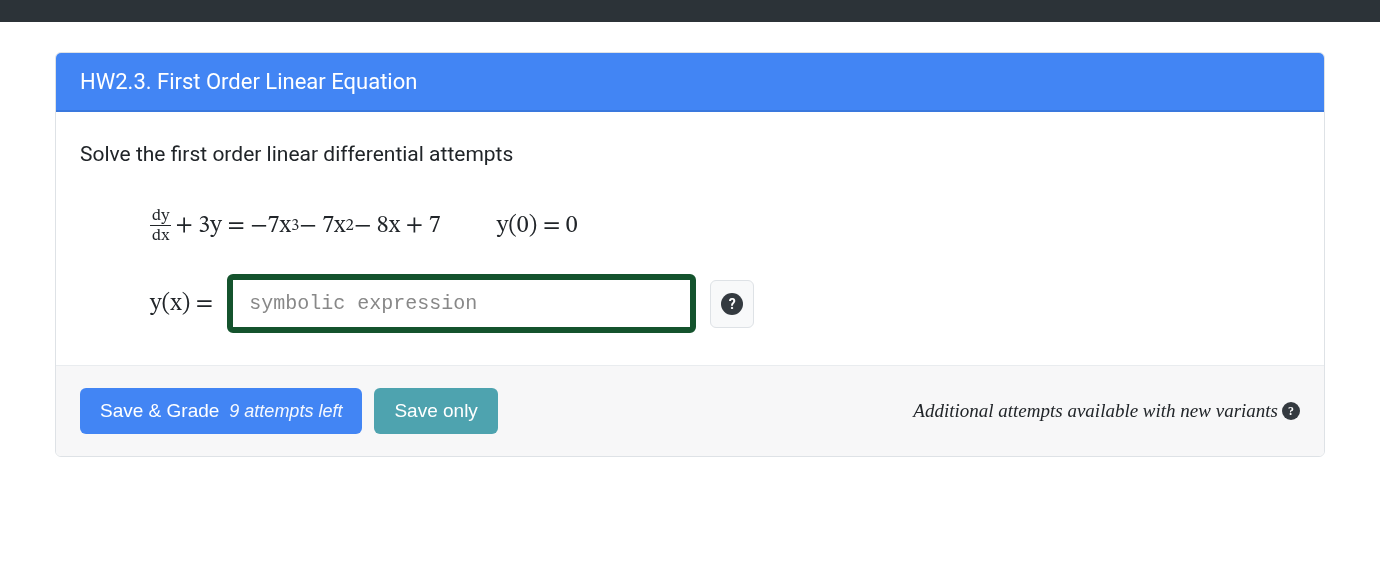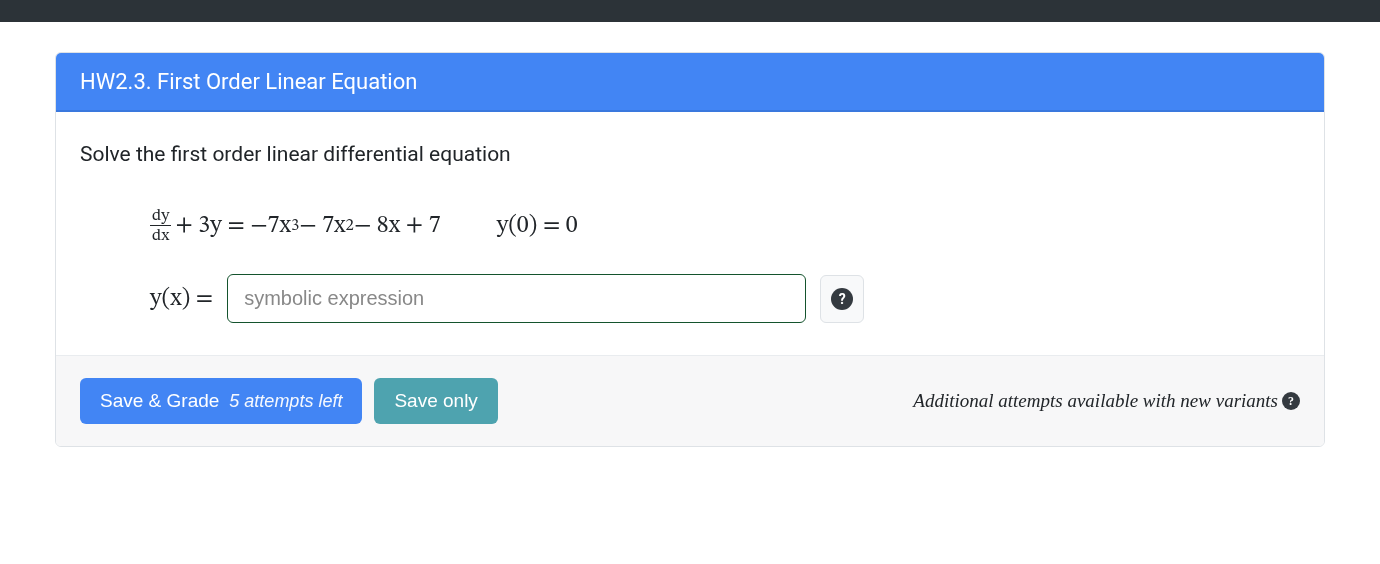--- a/index.html
+++ b/index.html
@@ -79,24 +79,25 @@
       gap: 14px;
       margin-bottom: 8px;
     }
     .answer-label {
       font-family: "STIX Two Math", "Latin Modern Math", "Cambria Math", "Times New Roman", serif;
       font-size: 24px;
     }
     .answer-input {
       font-size: 20px;
       padding: 12px 16px;
-      border: 1px solid #14532d;
-      border-radius: 6px;
-      width: 579px;
-      color: #212529;
+      border: 6px solid #14532d;
+      border-radius: 6px;
+      width: 469px;
+      color: #212529;
+      font-family: Liberation Mono, monospace;
     }
     .answer-input::placeholder {
       color: #888;
     }
     .help-badge {
       width: 44px;
       height: 48px;
       border: 1px solid #dee2e6;
       border-radius: 6px;
       background: #f8f9fa;
@@ -182,21 +183,21 @@
 <div class="top-bar"></div>
 
 <div class="container">
   <div class="card">
 
     <div class="card-header">
       <span>HW2.3. First Order Linear Equation</span>
     </div>
 
     <div class="card-body">
-      <div class="prompt">Solve the first order linear differential equation</div>
+      <div class="prompt">Solve the first order linear differential attempts</div>
 
       <div class="equation-row">
         <span class="equation">
           <span class="frac">
             <span class="num">dy</span>
             <span class="den">dx</span>
           </span>
           <span> + 3y = −7x</span>
             <sup>3</sup>
             <span> − 7x</span>
@@ -211,21 +212,21 @@
         <input type="text" class="answer-input" placeholder="symbolic expression" style="">
         <div class="help-badge">
           <span class="help-circle">?</span>
         </div>
       </div>
     </div>
 
     <div class="card-footer">
       <button class="btn btn-primary">
         <span>Save &amp; Grade</span>
-        <span class="attempts">5 attempts left</span>
+        <span class="attempts">9 attempts left</span>
       </button>
       <button class="btn btn-teal">
         <span>Save only</span>
       </button>
       <div class="footer-right">
         <span>Additional attempts available with new variants</span>
         <span class="info-circle">?</span>
       </div>
     </div>
 

